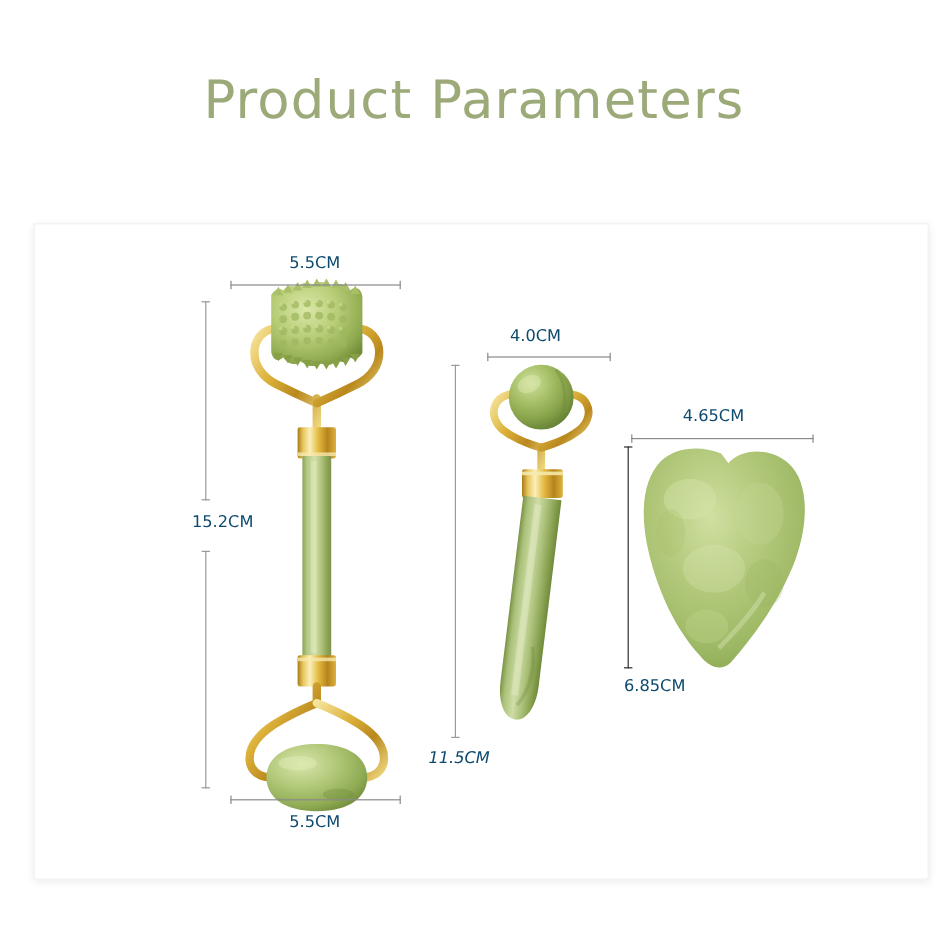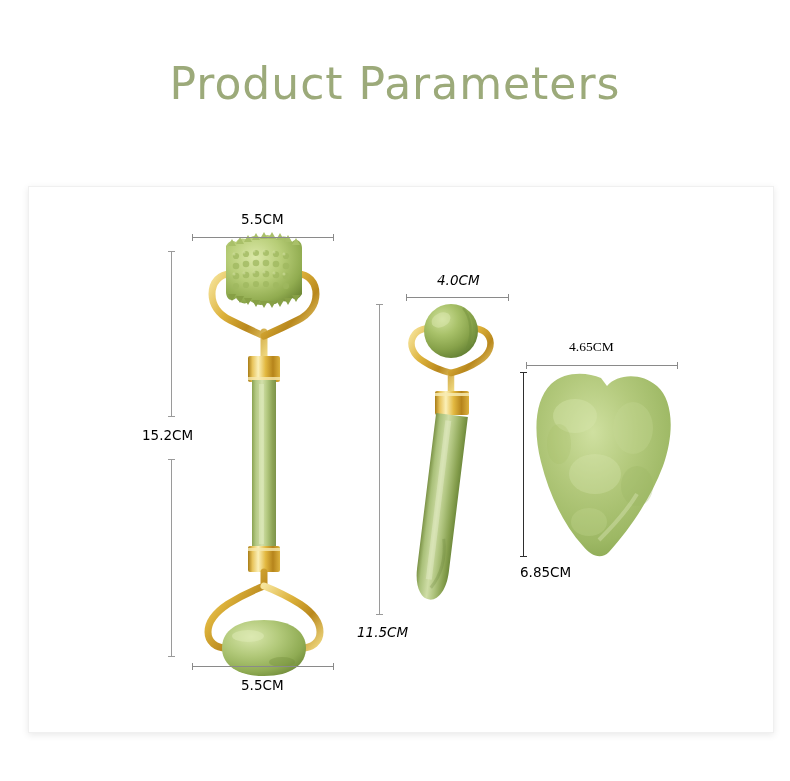--- a/index.html
+++ b/index.html
@@ -81,21 +81,21 @@
     height: 1px;
     background: inherit;
   }
   .dim-v::before { top: 0; }
   .dim-v::after  { bottom: 0; }
 
   .dim-label {
     position: absolute;
     font-family: "DejaVu Sans", sans-serif;
     font-size: 13.5px;
-    color: #000000;
+    color: #0c4a6e;
     white-space: nowrap;
     letter-spacing: 0px;
   }
 
   
   .prod { position: absolute; }
 </style>
 </head>
 <body>
 
@@ -260,21 +260,21 @@
                  C52,444 38,432 38,416 Z" fill="url(#ovalGrad)"></path>
         <ellipse cx="64" cy="404" rx="16" ry="6" fill="#dfebb8" opacity="0.5"></ellipse>
         <ellipse cx="98" cy="430" rx="13" ry="5" fill="#6d8838" opacity="0.33"></ellipse>
       </g>
     </svg>
 
     <div class="dim-label" style="left:212px; top:24px;">5.5CM</div>
     <div class="dim-h" style="left:163px; top:50px; width:142px;"></div>
 
     <div class="dim-v" style="left:142px; top:64px; height:166px;"></div>
-    <div class="dim-label" style="left:113px; top:240px;">15.2CM</div>
+    <div class="dim-label" style="left:131px; top:240px;">15.2CM</div>
     <div class="dim-v" style="left:142px; top:272px; height:198px;"></div>
 
     <div class="dim-h" style="left:163px; top:479px; width:142px;"></div>
     <div class="dim-label" style="left:212px; top:490px;">5.5CM</div>
 
     <svg class="prod" style="left:370px; top:112px;" width="110" height="325" viewBox="0 0 110 325">
       <defs>
         <radialGradient id="ballGrad" cx="34%" cy="28%" r="78%">
           <stop offset="0%" stop-color="#cfe09c"></stop>
           <stop offset="38%" stop-color="#a8c169"></stop>
@@ -315,21 +315,21 @@
         <path d="M37,116
                  L69,116
                  L69,272
                  C69,290 62,302 53,302
                  C44,302 37,290 37,272 Z" fill="url(#handle2Grad)"></path>
         <rect x="47" y="122" width="6" height="160" fill="#e6efcc" opacity="0.42"></rect>
         <path d="M60,240 C64,258 62,276 53,290" fill="none" stroke="#5f7c31" stroke-width="3" opacity="0.25"></path>
       </g>
     </svg>
 
-    <div class="dim-label" style="left:408px; top:85px;font-style:italic;">4.0CM</div>
+    <div class="dim-label" style="left:396px; top:85px;">4.0CM</div>
     <div class="dim-h" style="left:377px; top:110px; width:103px;"></div>
 
     <div class="dim-v" style="left:350px; top:117px; height:311px;"></div>
     <div class="dim-label" style="left:328px; top:437px;font-style:italic;">11.5CM</div>
 
     <svg class="prod" style="left:500px; top:183px;" width="160" height="195" viewBox="0 0 160 195">
       <defs>
         <radialGradient id="guaGrad" cx="42%" cy="32%" r="80%">
           <stop offset="0%" stop-color="#cfe0a0"></stop>
           <stop offset="40%" stop-color="#b3c97c"></stop>
@@ -351,20 +351,20 @@
         <ellipse cx="46" cy="46" rx="22" ry="17" fill="#d8e5ad" opacity="0.40"></ellipse>
         <ellipse cx="104" cy="58" rx="20" ry="26" fill="#c6d894" opacity="0.33"></ellipse>
         <ellipse cx="66" cy="104" rx="26" ry="20" fill="#dbe8b4" opacity="0.30"></ellipse>
         <ellipse cx="108" cy="116" rx="16" ry="20" fill="#9cb662" opacity="0.30"></ellipse>
         <ellipse cx="60" cy="152" rx="18" ry="14" fill="#c9dc96" opacity="0.28"></ellipse>
         <ellipse cx="30" cy="74" rx="12" ry="20" fill="#a7c069" opacity="0.25"></ellipse>
         <path d="M70,170 C80,160 96,144 108,124" fill="none" stroke="#e4eec6" stroke-width="4" opacity="0.35"></path>
       </g>
     </svg>
 
-    <div class="dim-label" style="left:540px; top:152px;font-family:Liberation Serif, serif;">4.65CM</div>
+    <div class="dim-label" style="left:540px; top:152px;">4.65CM</div>
     <div class="dim-h" style="left:497px; top:178px; width:152px;"></div>
 
     <div class="dim-v dark" style="left:494px; top:185px; height:185px;"></div>
     <div class="dim-label" style="left:491px; top:377px;">6.85CM</div>
 
   </div>
 </div>
 
 </body></html>

